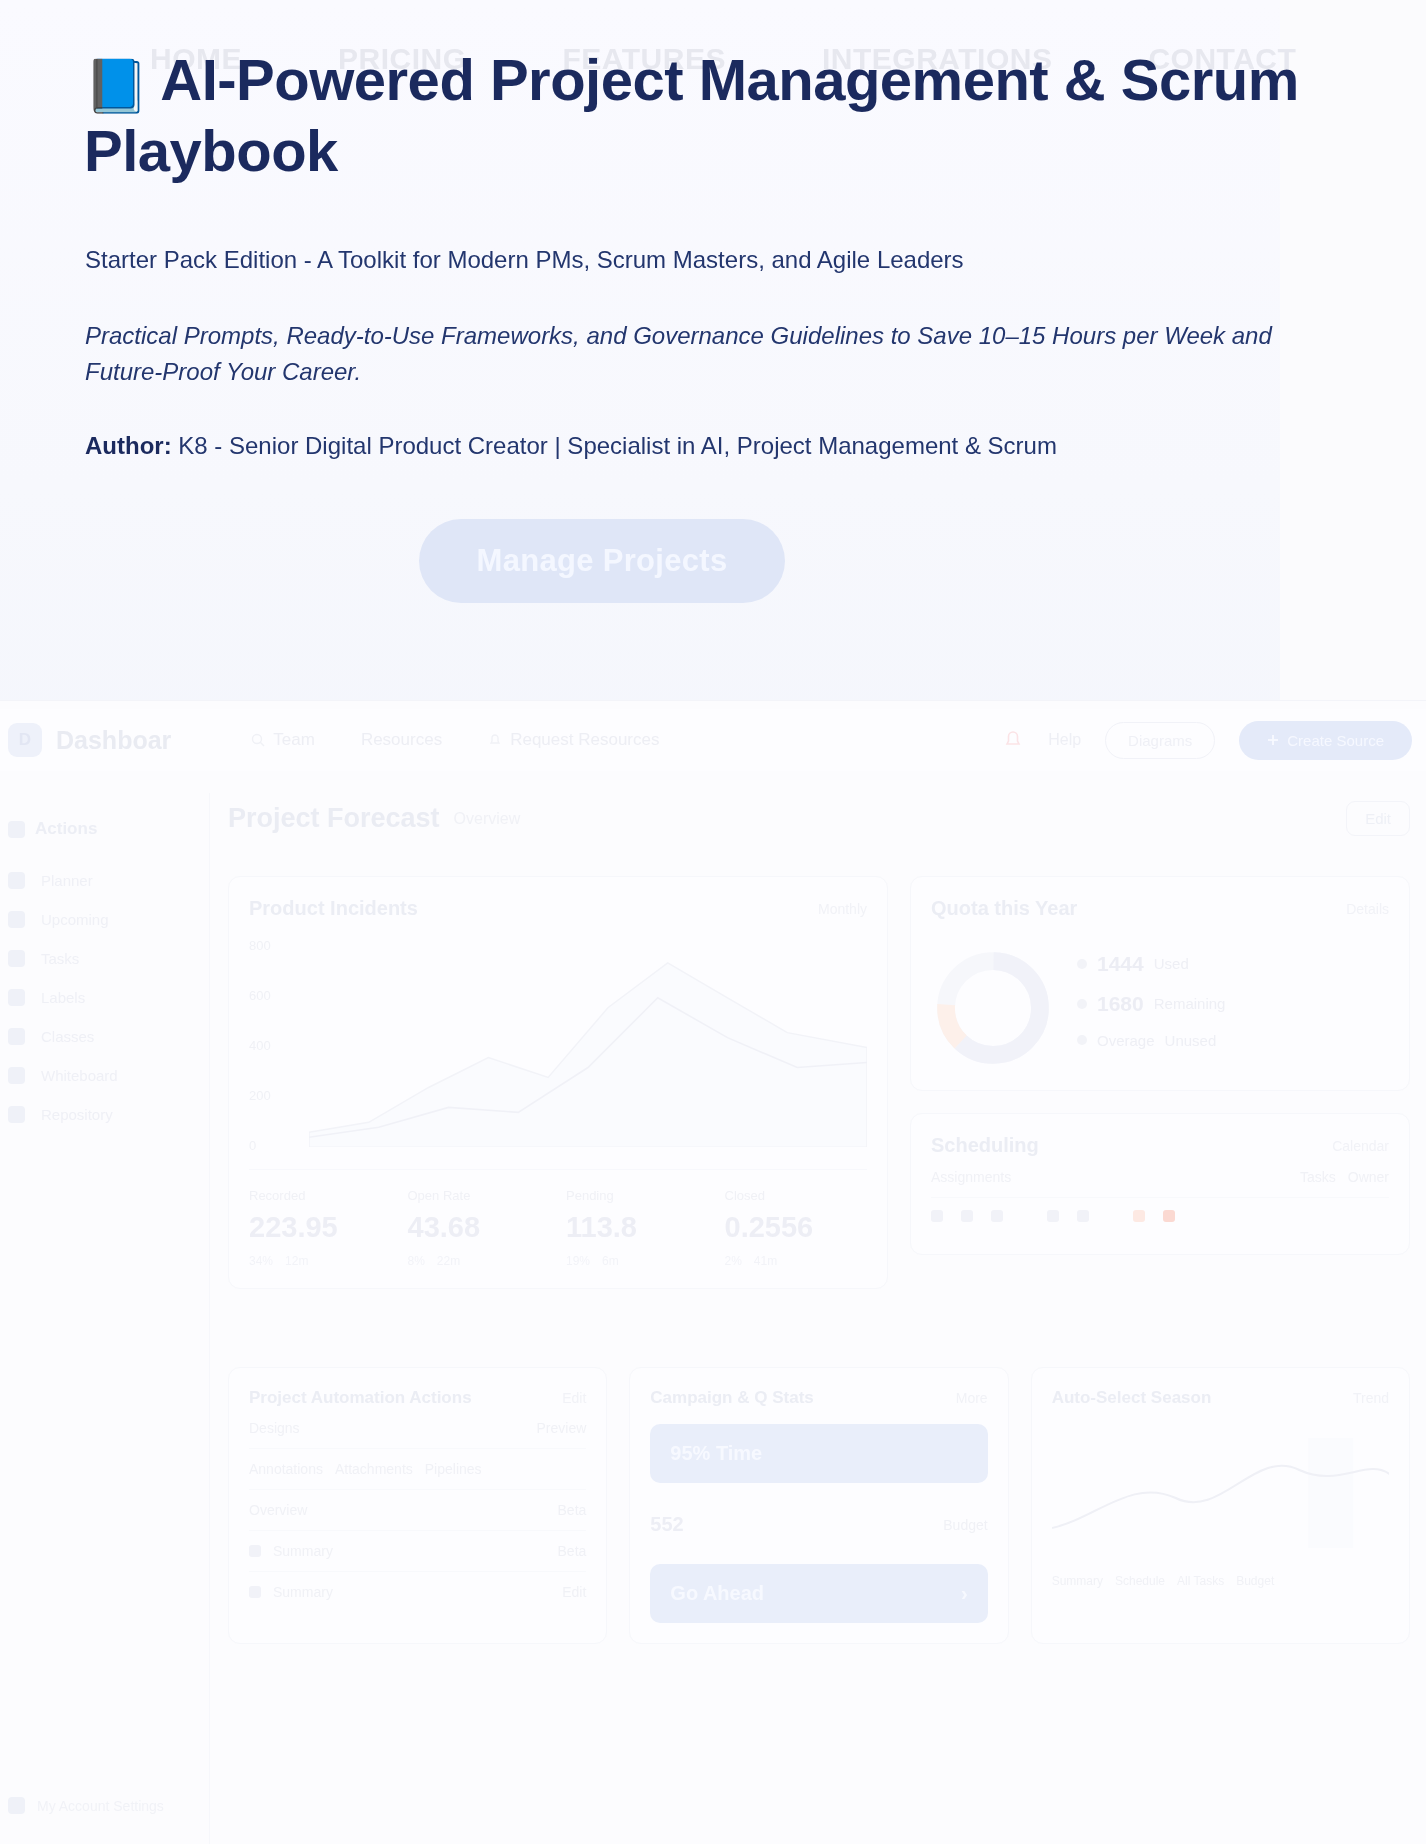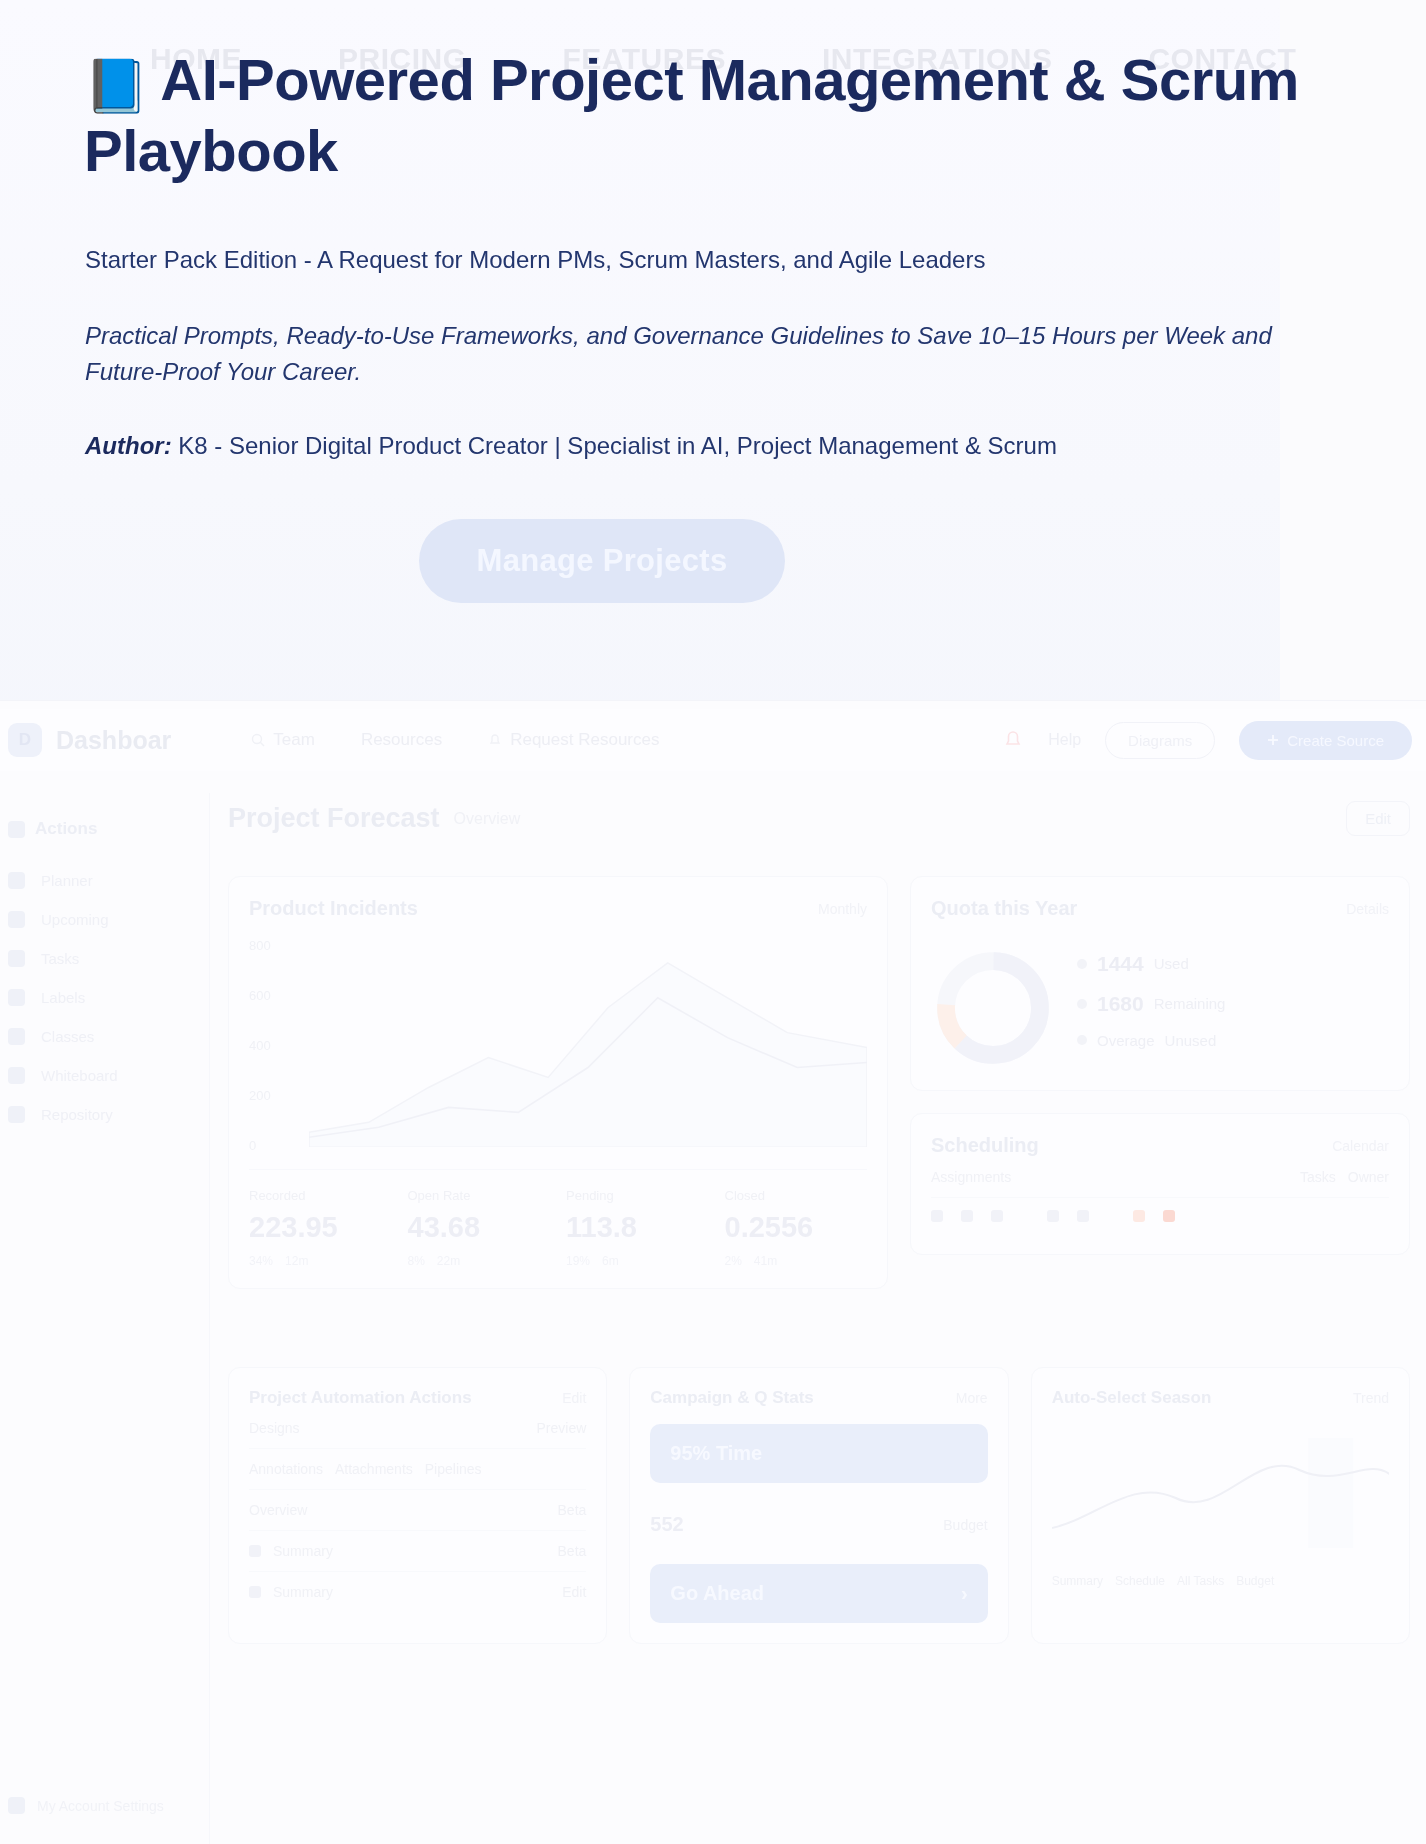--- a/index.html
+++ b/index.html
@@ -122,21 +122,21 @@
   .cover { position:absolute; left:0; top:0; width:1130px; }
   .cover-title {
     margin:46px 0 0 84px; width:1230px;
     font-size:58px; font-weight:700; line-height:1.18;
     color:#1b2a5e; letter-spacing:-0.5px;
   }
   .book-ico { font-size:52px; vertical-align:-4px; margin-right:12px; }
   .cover-body { margin:56px 0 0 85px; width:1220px; color:#23366e; }
   .cover-line { font-size:24px; line-height:1.5; margin-bottom:40px; font-weight:500;}
   .cover-line.multi { margin-bottom:38px;font-style:italic; }
-  .cover-line b { font-weight:700; color:#1b2a5e;font-style:italic; }
+  .cover-line b { font-weight:700; color:#1b2a5e; }
 </style>
 </head>
 <body>
 
 <div class="page">
 
   <div class="bg-hero">
 
     <div class="bg-nav">
       <span>HOME</span>
@@ -411,21 +411,21 @@
         </div>
       </div>
     </div>
   </div>
 
   <div class="cover">
     <h1 class="cover-title">
       <span class="book-ico">📘</span><span>AI-Powered Project Management &amp; Scrum Playbook</span>
     </h1>
     <div class="cover-body">
-      <div class="cover-line">Starter Pack Edition - A Request for Modern PMs, Scrum Masters, and Agile Leaders</div>
+      <div class="cover-line">Starter Pack Edition - A Toolkit for Modern PMs, Scrum Masters, and Agile Leaders</div>
       <div class="cover-line multi">Practical Prompts, Ready-to-Use Frameworks, and Governance Guidelines to Save 10–15 Hours per Week and Future-Proof Your Career.</div>
       <div class="cover-line">
         <b>Author:</b><span> K8 - Senior Digital Product Creator | Specialist in AI, Project Management &amp; Scrum</span>
       </div>
     </div>
   </div>
 
 </div>
 
 </body></html>

